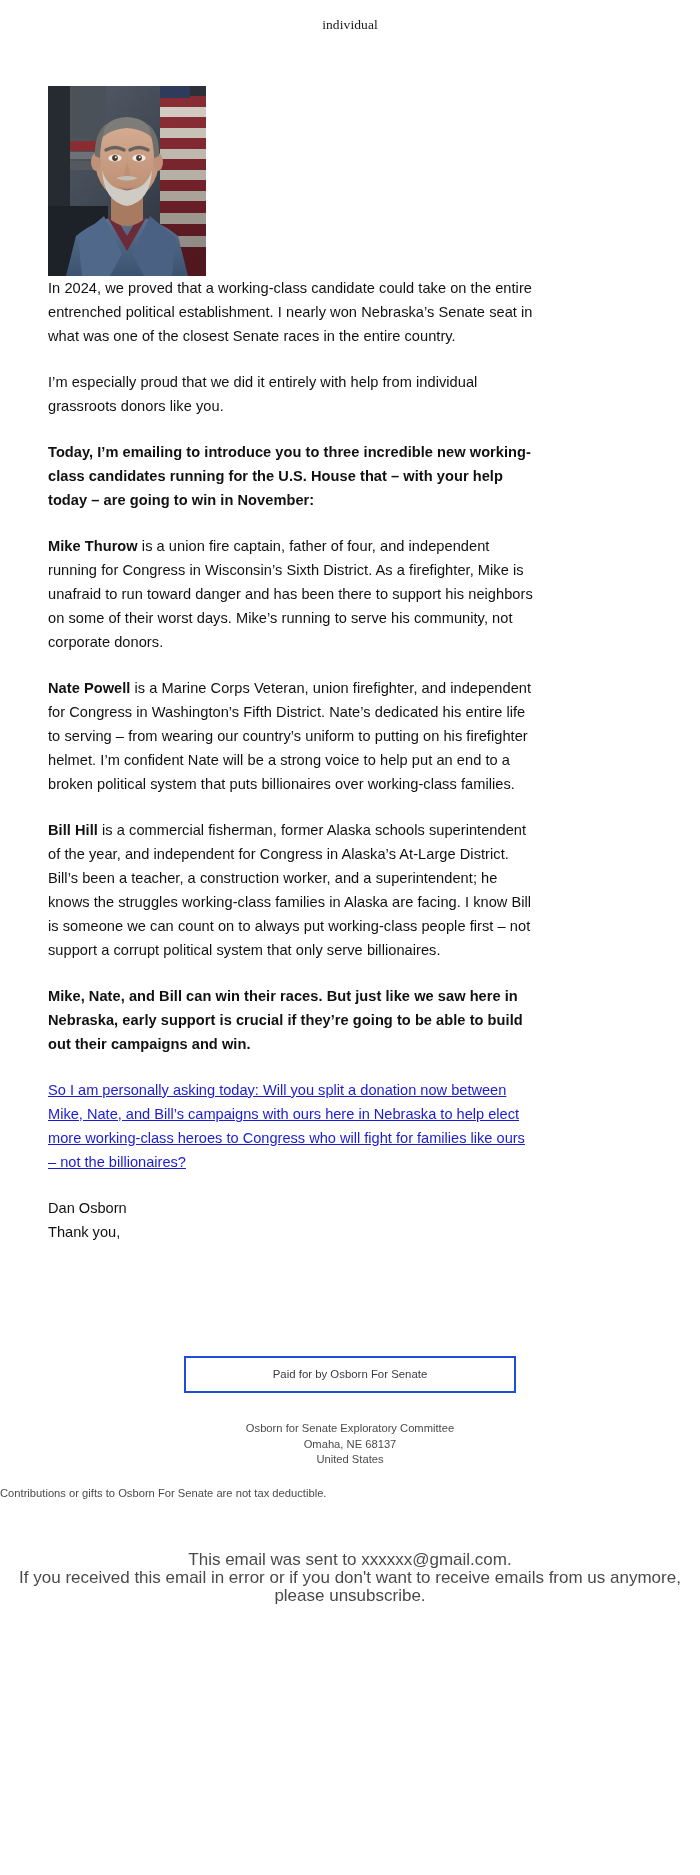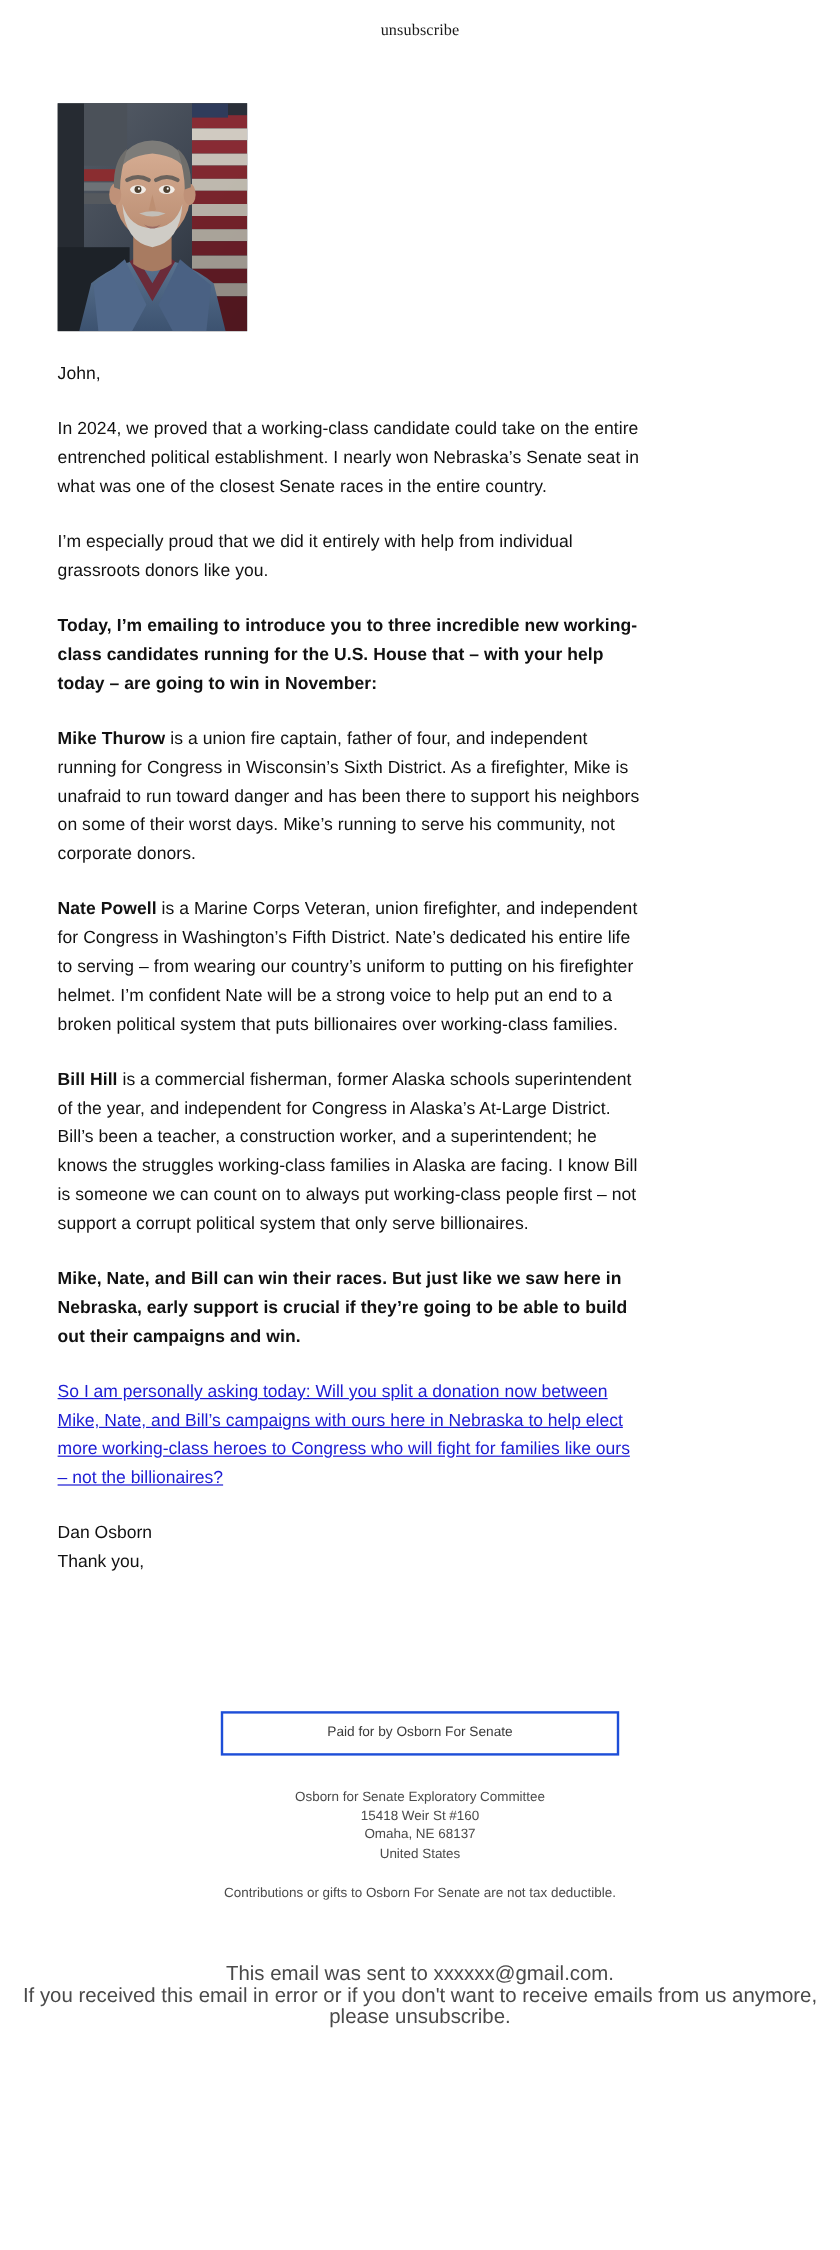--- a/index.html
+++ b/index.html
@@ -105,35 +105,35 @@
     margin-top: 28px;
     font-size: 11.2px;
     line-height: 15.5px;
     color: #4a4a4a;
     text-align: center;
   }
   .taxline {
     margin-top: 19px;
     font-size: 11.2px;
     color: #4a4a4a;
-    text-align: center;
+    text-align: left;
   }
   .sent-block {
     margin-top: 52px;
     font-size: 17px;
     line-height: 18px;
     color: #4a4a4a;
     text-align: center;
   }
 </style>
 </head>
 <body>
 
 <div class="preheader">
-  <span>unsubscribe</span>
+  <span>individual</span>
 </div>
 
 <div class="email-wrap">
   <div class="content">
 
     <div class="hero-box">
       <div class="photo">
         <svg width="158" height="190" viewBox="0 0 158 190" xmlns="http://www.w3.org/2000/svg">
           <defs>
             <linearGradient id="bgL" x1="0" y1="0" x2="1" y2="1">
@@ -214,21 +214,20 @@
             <path d="M54 84 Q56 116 79 120 Q102 116 104 84 Q98 104 79 104 Q60 104 54 84 Z" fill="#cfccc6"></path>
             <path d="M68 92 Q79 88 90 92 Q79 97 68 92 Z" fill="#c3bfb8"></path>
             <path d="M72 101 Q79 105 86 101 Q79 108 72 101 Z" fill="#9a6b63"></path>
 
             <rect width="158" height="190" fill="none"></rect>
           </g>
         </svg>
       </div>
     </div>
 
-    <p class="para first">John,</p>
 
     <p class="para">In 2024, we proved that a working-class candidate could take on the entire entrenched political establishment. I nearly won Nebraska’s Senate seat in what was one of the closest Senate races in the entire country.</p>
 
     <p class="para">I’m especially proud that we did it entirely with help from individual grassroots donors like you.</p>
 
     <p class="para bold-para">Today, I’m emailing to introduce you to three incredible new working-class candidates running for the U.S. House that – with your help today – are going to win in November:</p>
 
     <p class="para"><b>Mike Thurow</b><span> is a union fire captain, father of four, and independent running for Congress in Wisconsin’s Sixth District. As a firefighter, Mike is unafraid to run toward danger and has been there to support his neighbors on some of their worst days. Mike’s running to serve his community, not corporate donors.</span></p>
 
     <p class="para"><b>Nate Powell</b><span> is a Marine Corps Veteran, union firefighter, and independent for Congress in Washington’s Fifth District. Nate’s dedicated his entire life to serving – from wearing our country’s uniform to putting on his firefighter helmet. I’m confident Nate will be a strong voice to help put an end to a broken political system that puts billionaires over working-class families.</span></p>
@@ -244,21 +243,20 @@
   </div>
 
   <div class="footer">
 
     <div class="paidfor-box">
       <span>Paid for by Osborn For Senate</span>
     </div>
 
     <div class="addr">
       <div>Osborn for Senate Exploratory Committee</div>
-      <div>15418 Weir St #160</div>
       <div>Omaha, NE 68137</div>
       <div>United States</div>
     </div>
 
     <div class="taxline">Contributions or gifts to Osborn For Senate are not tax deductible.</div>
 
     <div class="sent-block">
       <div>This email was sent to xxxxxx@gmail.com.</div>
       <div>If you received this email in error or if you don't want to receive emails from us anymore, please unsubscribe.</div>
     </div>

